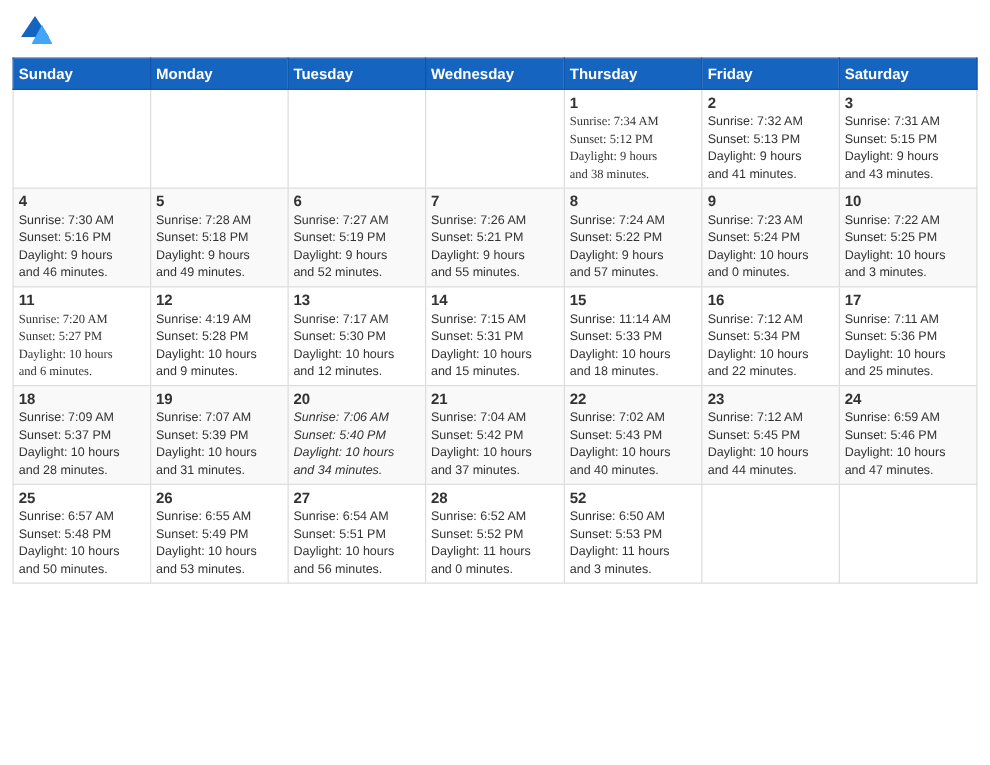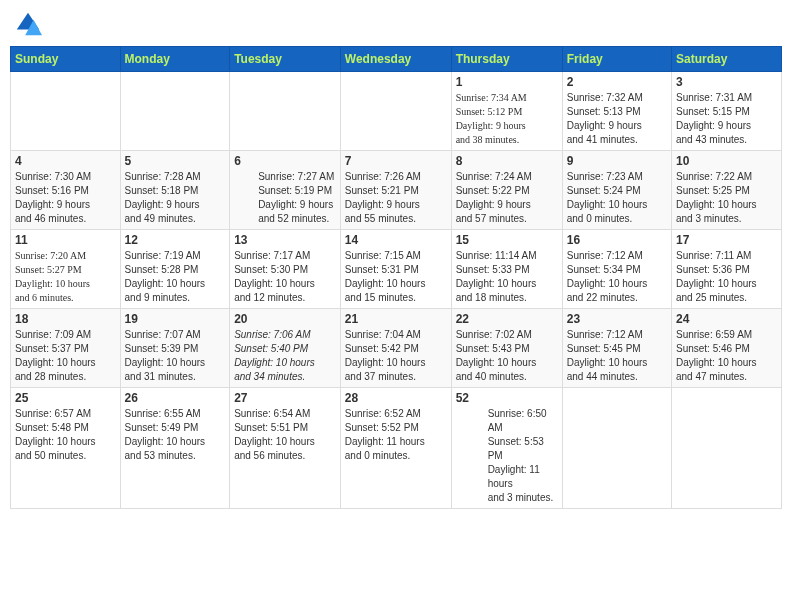--- a/index.html
+++ b/index.html
@@ -53,21 +53,21 @@
       font-size: 15px;
       color: #555;
     }
     .calendar {
       width: 100%;
       border-collapse: collapse;
       border: 1px solid #ccc;
     }
     .calendar th {
       background-color: #1565c0;
-      color: #bef264;
+      color: #ffffff;
       font-size: 12px;
       font-weight: bold;
       padding: 5px 4px;
       text-align: left;
       border: 1px solid #1155aa;
     }
     .calendar td {
       vertical-align: top;
       width: 113px;
       min-height: 80px;
@@ -165,21 +165,21 @@
         </td>
         <td>
           <span class="day-number">5</span>
           <div class="day-info" style="white-space: pre-wrap;">Sunrise: 7:28 AM
 Sunset: 5:18 PM
 Daylight: 9 hours
 and 49 minutes.</div>
         </td>
         <td>
           <span class="day-number">6</span>
-          <div class="day-info" style="white-space: pre-wrap; margin-left: 24px;">Sunrise: 7:27 AM
+          <div class="day-info" style="white-space: pre-wrap;">Sunrise: 7:27 AM
 Sunset: 5:19 PM
 Daylight: 9 hours
 and 52 minutes.</div>
         </td>
         <td>
           <span class="day-number">7</span>
           <div class="day-info" style="white-space: pre-wrap;">Sunrise: 7:26 AM
 Sunset: 5:21 PM
 Daylight: 9 hours
 and 55 minutes.</div>
@@ -209,21 +209,21 @@
       <tr>
         <td>
           <span class="day-number">11</span>
           <div class="day-info" style="white-space: pre-wrap; font-family: Liberation Serif, serif;">Sunrise: 7:20 AM
 Sunset: 5:27 PM
 Daylight: 10 hours
 and 6 minutes.</div>
         </td>
         <td>
           <span class="day-number">12</span>
-          <div class="day-info" style="white-space: pre-wrap;">Sunrise: 7:19 AM
+          <div class="day-info" style="white-space: pre-wrap;">Sunrise: 4:19 AM
 Sunset: 5:28 PM
 Daylight: 10 hours
 and 9 minutes.</div>
         </td>
         <td>
           <span class="day-number">13</span>
           <div class="day-info" style="white-space: pre-wrap;">Sunrise: 7:17 AM
 Sunset: 5:30 PM
 Daylight: 10 hours
 and 12 minutes.</div>
@@ -332,21 +332,21 @@
         </td>
         <td>
           <span class="day-number">28</span>
           <div class="day-info" style="white-space: pre-wrap;">Sunrise: 6:52 AM
 Sunset: 5:52 PM
 Daylight: 11 hours
 and 0 minutes.</div>
         </td>
         <td>
           <span class="day-number">52</span>
-          <div class="day-info" style="white-space: pre-wrap; margin-left: 32px;">Sunrise: 6:50 AM
+          <div class="day-info" style="white-space: pre-wrap;">Sunrise: 6:50 AM
 Sunset: 5:53 PM
 Daylight: 11 hours
 and 3 minutes.</div>
         </td>
         <td class="empty-cell"></td>
         <td class="empty-cell"></td>
       </tr>
     </tbody>
 </table>
 

